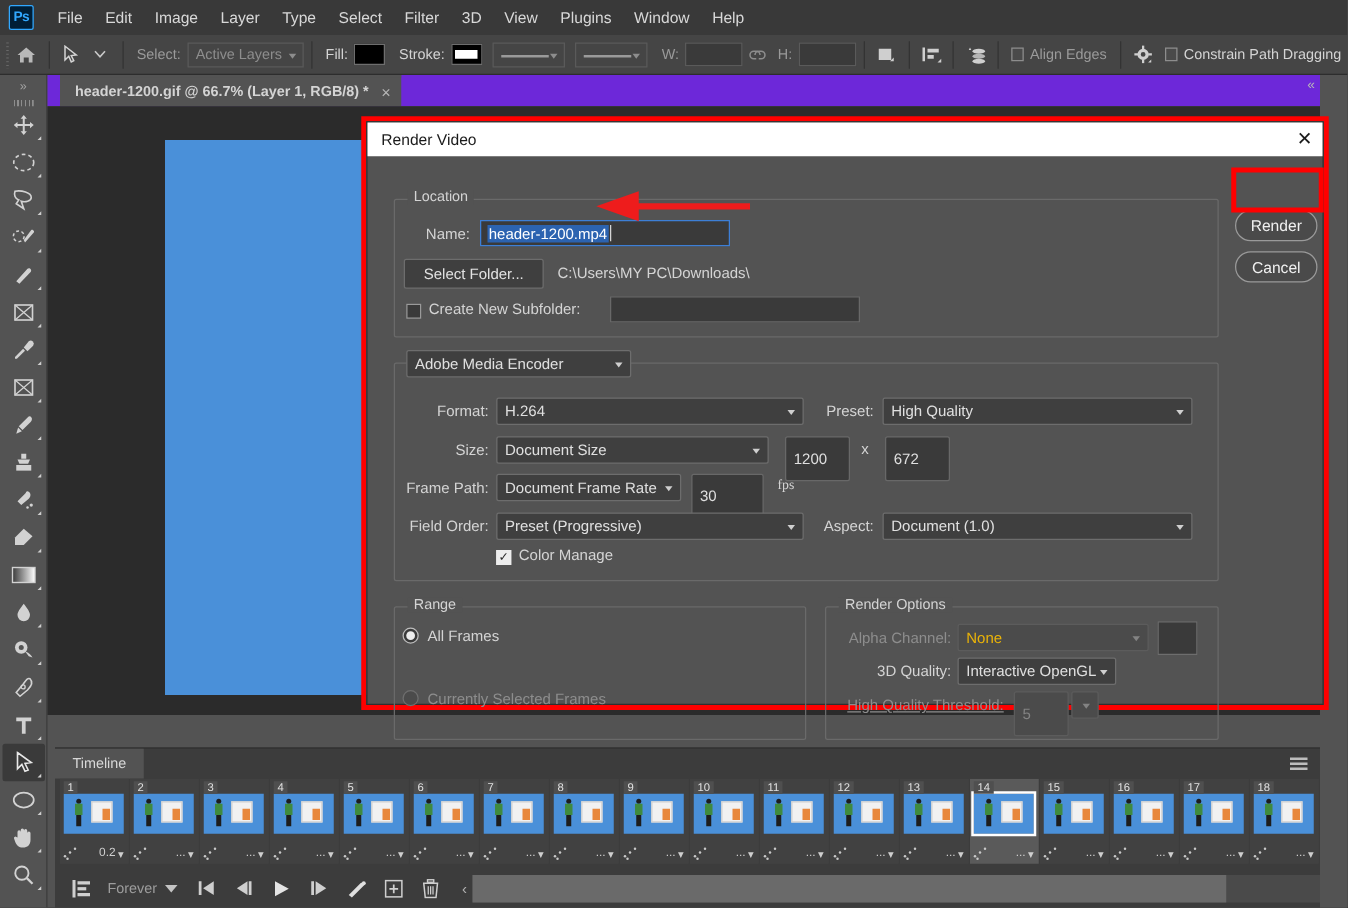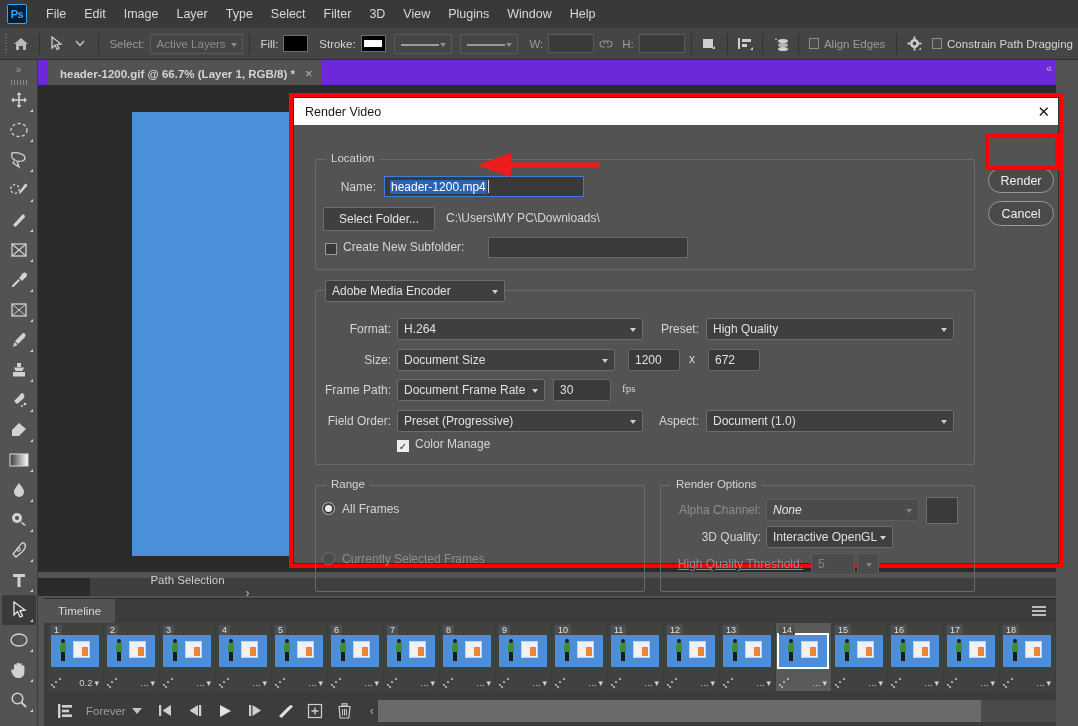--- a/index.html
+++ b/index.html
@@ -266,24 +266,24 @@
     background: #3f3f3f; border: 1px solid #6d6d6d; height: 22px;
     color: #e0e0e0; font-size: 12px; display: flex; align-items: center;
     padding: 0 18px 0 6px; position: relative; border-radius: 2px;
     white-space: nowrap; overflow: hidden;
   }
   .dropdown::after {
     content: ""; position: absolute; right: 6px; top: 9px;
     border-left: 3.5px solid transparent; border-right: 3.5px solid transparent;
     border-top: 4px solid #cfcfcf;
   }
-  .dropdown.disabled { color: #e5e5e5; border-color: #5c5c5c; background: #4b4b4b; font-style: italic; }
+  .dropdown.disabled { color: #eab308; border-color: #5c5c5c; background: #4b4b4b; }
   .dropdown.disabled::after { border-top-color: #838383; }
   .numbox {
-    background: #3a3a3a; border: 1px solid #686868; height: 22px;
+    background: #3a3a3a; border: 1px solid #686868; height: 36px;
     color: #e0e0e0; font-size: 12px; display: flex; align-items: center;
     padding: 0 6px; border-radius: 2px;
   }
   .numbox.disabled { color: #838383; background: #4b4b4b; border-color: #5c5c5c; }
 
   .chk { width: 12px; height: 12px; border: 1px solid #9a9a9a; background: #3a3a3a;
     display: inline-flex; align-items: center; justify-content: center; }
   .chk.checked { background: #ededed; border-color: #ededed; color: #2a2a2a; font-size: 10px; }
   .radio { width: 13px; height: 13px; border: 1px solid #bdbdbd; border-radius: 50%;
     background: #3a3a3a; display: inline-flex; align-items: center; justify-content: center; }
@@ -564,28 +564,20 @@
     </div>
     <div class="collapse-btn">«</div>
   </div>
 
   <div class="canvas-area">
     <div class="artboard"></div>
   </div>
 
   <div class="rightstrip"></div>
 
-  <div class="pathbar">
-    <div class="dark"></div>
-    <div class="lbl">
-      <span>Path Selection</span>
-      <span class="chev">›</span>
-    </div>
-    <div class="rest"></div>
-  </div>
 
   <div class="timeline">
     <div class="tl-tabrow">
       <div class="tl-tab">Timeline</div>
       <div class="tl-menu">
           <i></i>
           <i></i>
           <i></i>
         </div>
     </div>

